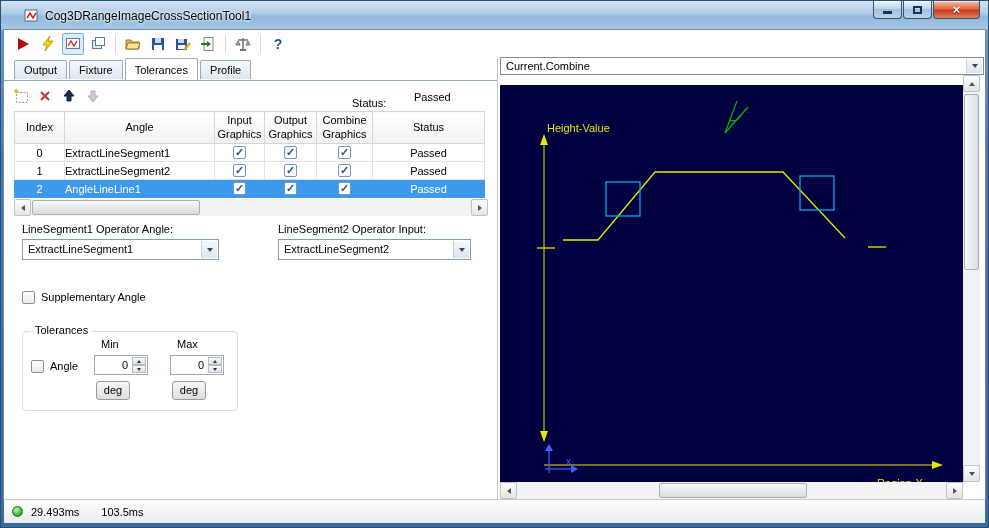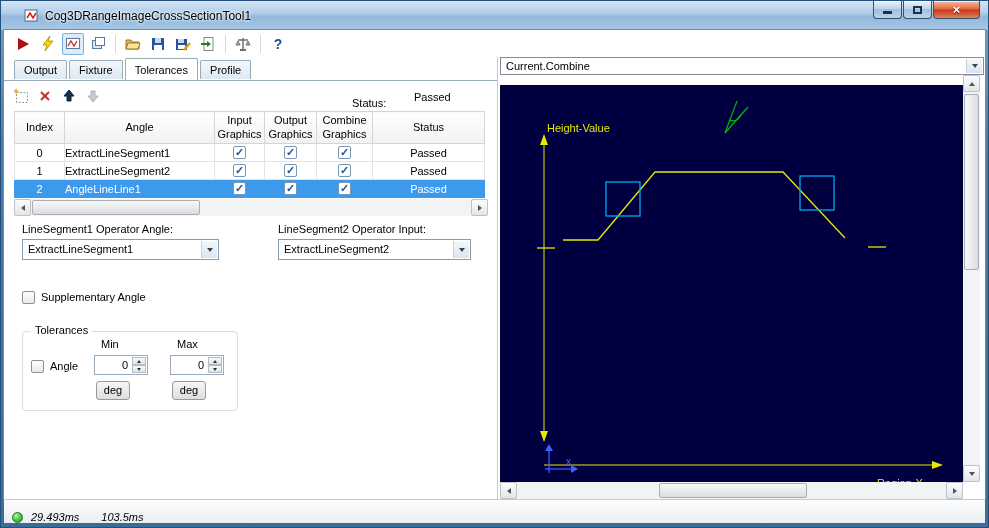--- a/index.html
+++ b/index.html
@@ -102,21 +102,21 @@
   .deg-btn { position:absolute; width:34px; height:19px; border:1px solid #9a9a9a; border-radius:3px;
     background:linear-gradient(#f6f6f6,#dedede); text-align:center; line-height:17px; }
 
   
   .display-combo { left:1px; top:0; right:1px; height:18px; border:1px solid #889; }
   .display-combo .ctxt { top:2px; }
   .canvas { position:absolute; left:1px; top:28px; width:463px; height:407px; background:#000040; }
 
   
   .statusbar { position:absolute; left:4px; right:4px; bottom:5px; height:24px;
-    background:linear-gradient(#fdfdfd,#e9edf1); border-top:1px solid #c8c8c8; display:flex; align-items:flex-end;font-style:italic; }
+    background:linear-gradient(#fdfdfd,#e9edf1); border-top:1px solid #c8c8c8; display:flex; align-items:center; }
   .green-dot { width:11px; height:11px; border-radius:50%; margin-left:8px;
     background:radial-gradient(circle at 35% 30%, #b8f0b0, #3dbb3d 60%, #1d8a1d); border:1px solid #157a15; }
   .time1 { margin-left:8px; } .time2 { margin-left:22px; }
 </style>
 </head>
 <body>
 
 <div class="frame">
 
   <div class="titlebar">

